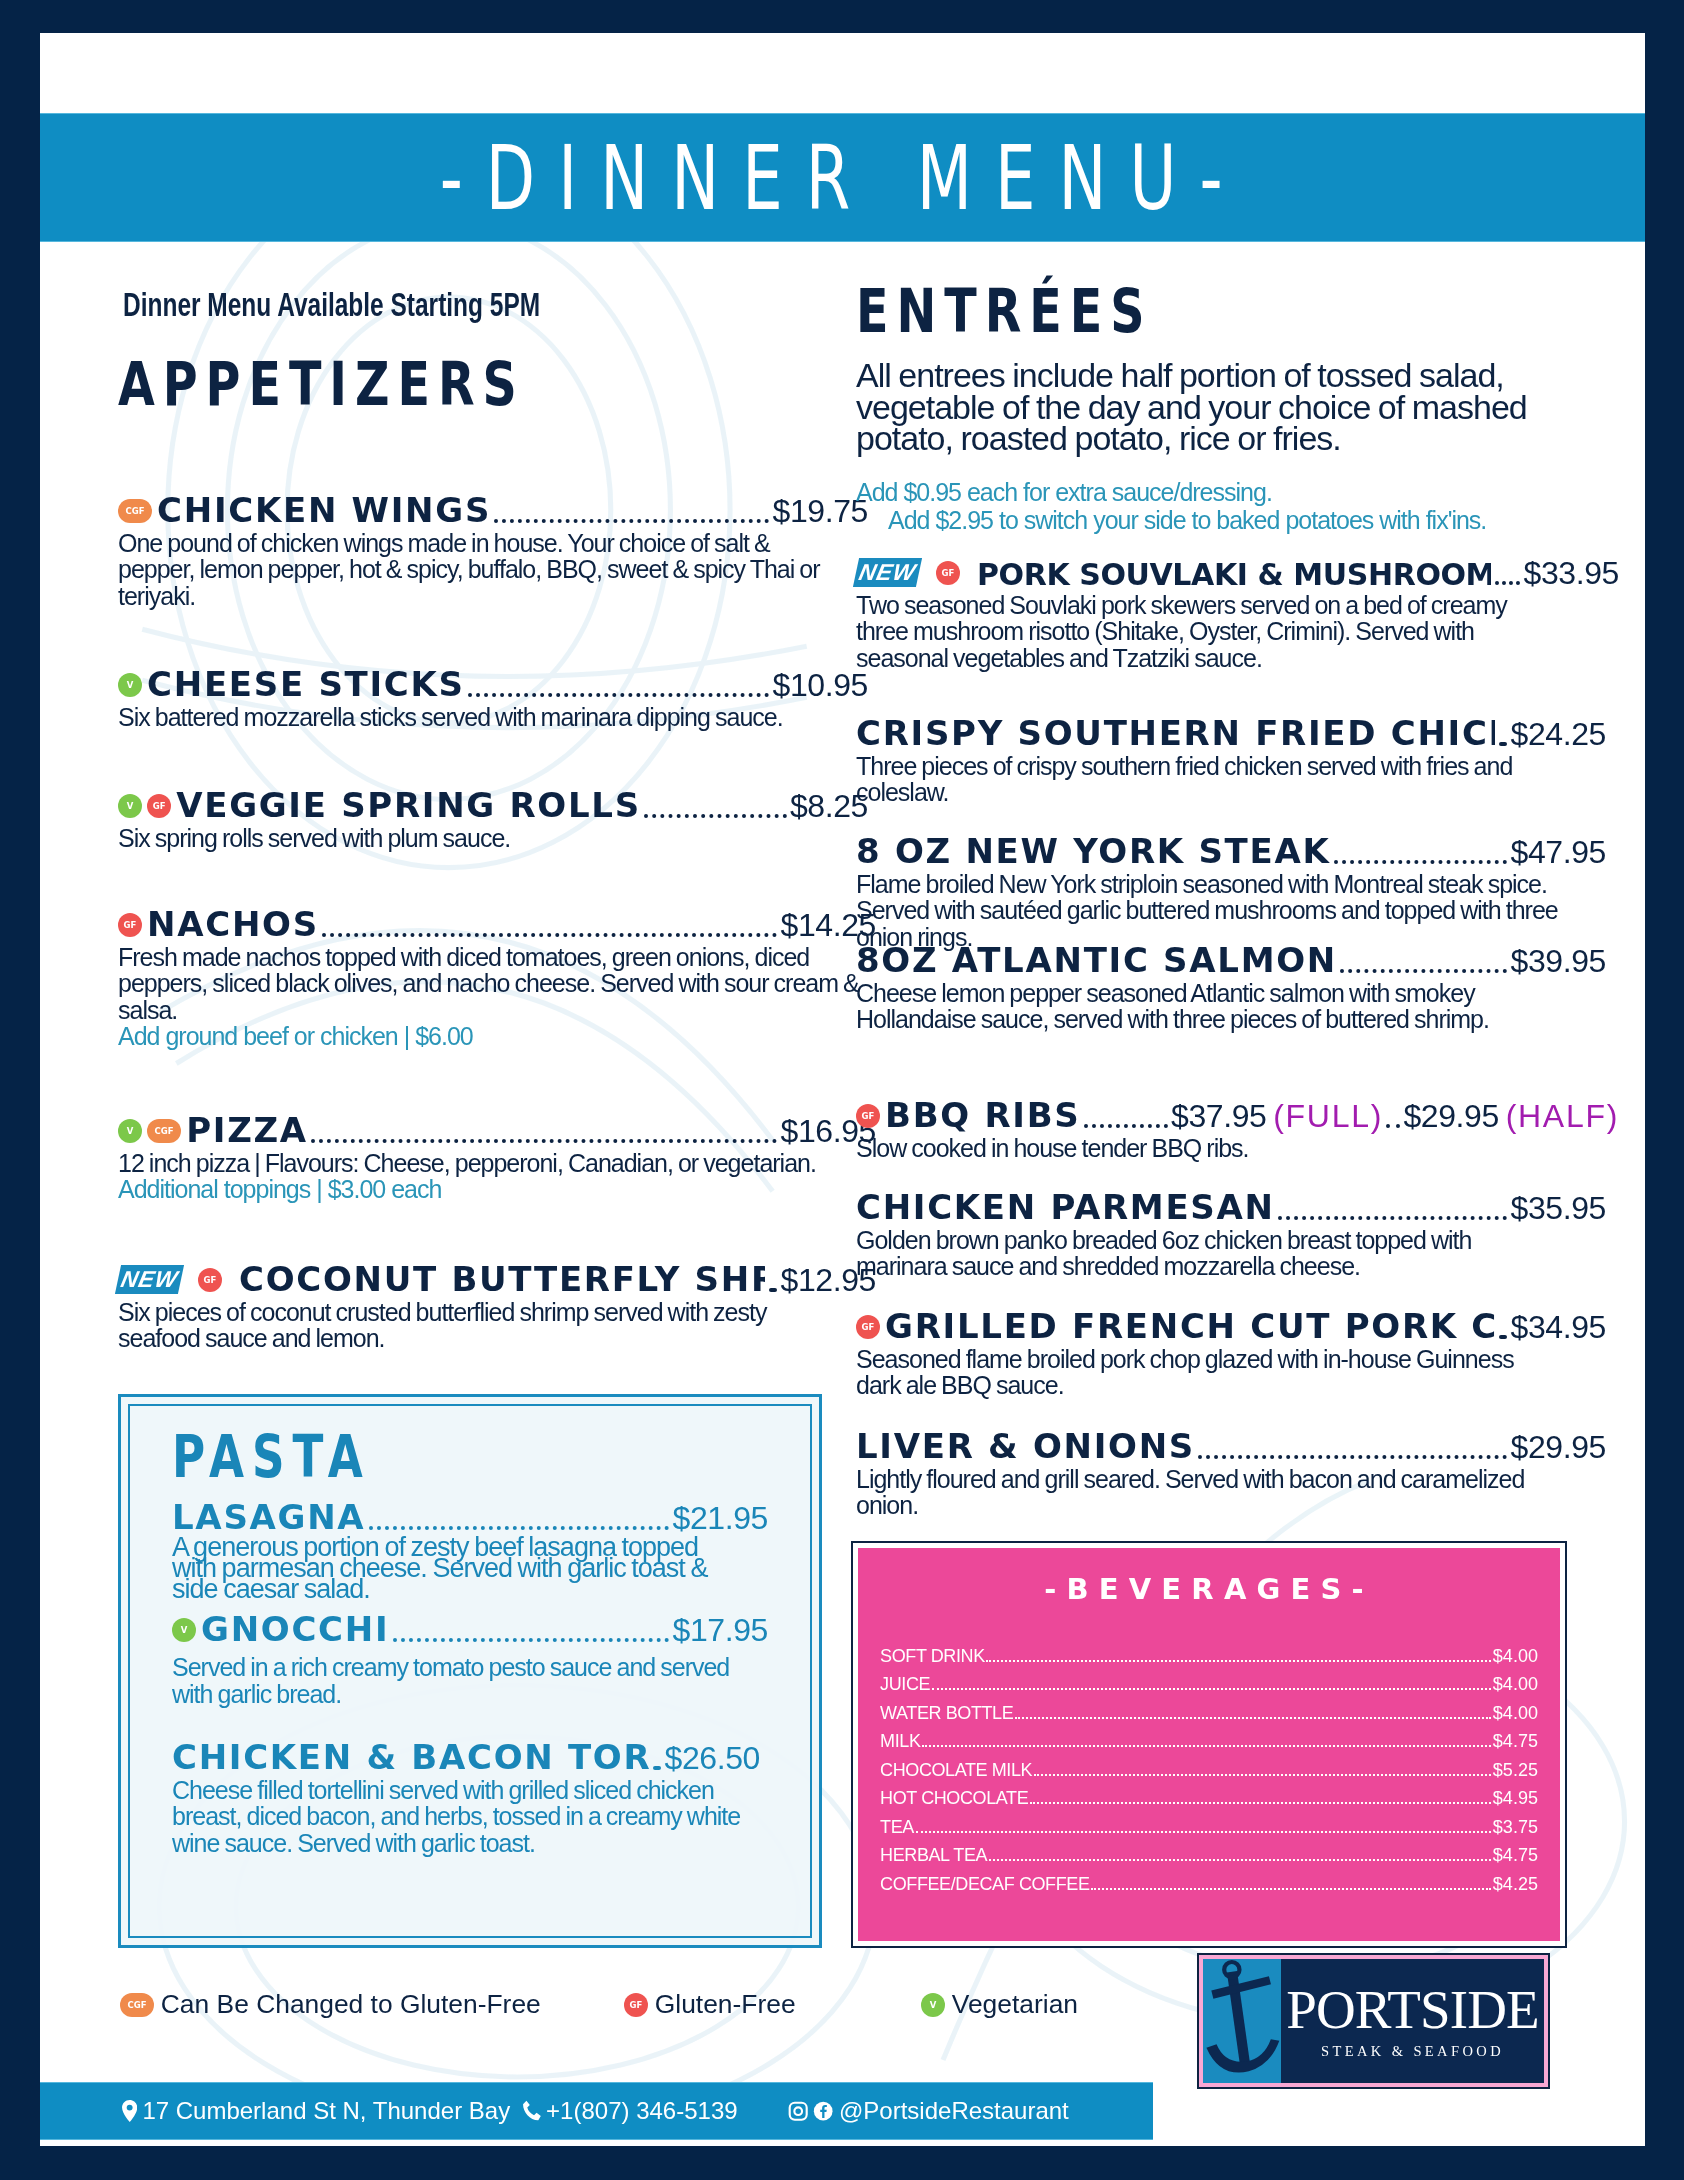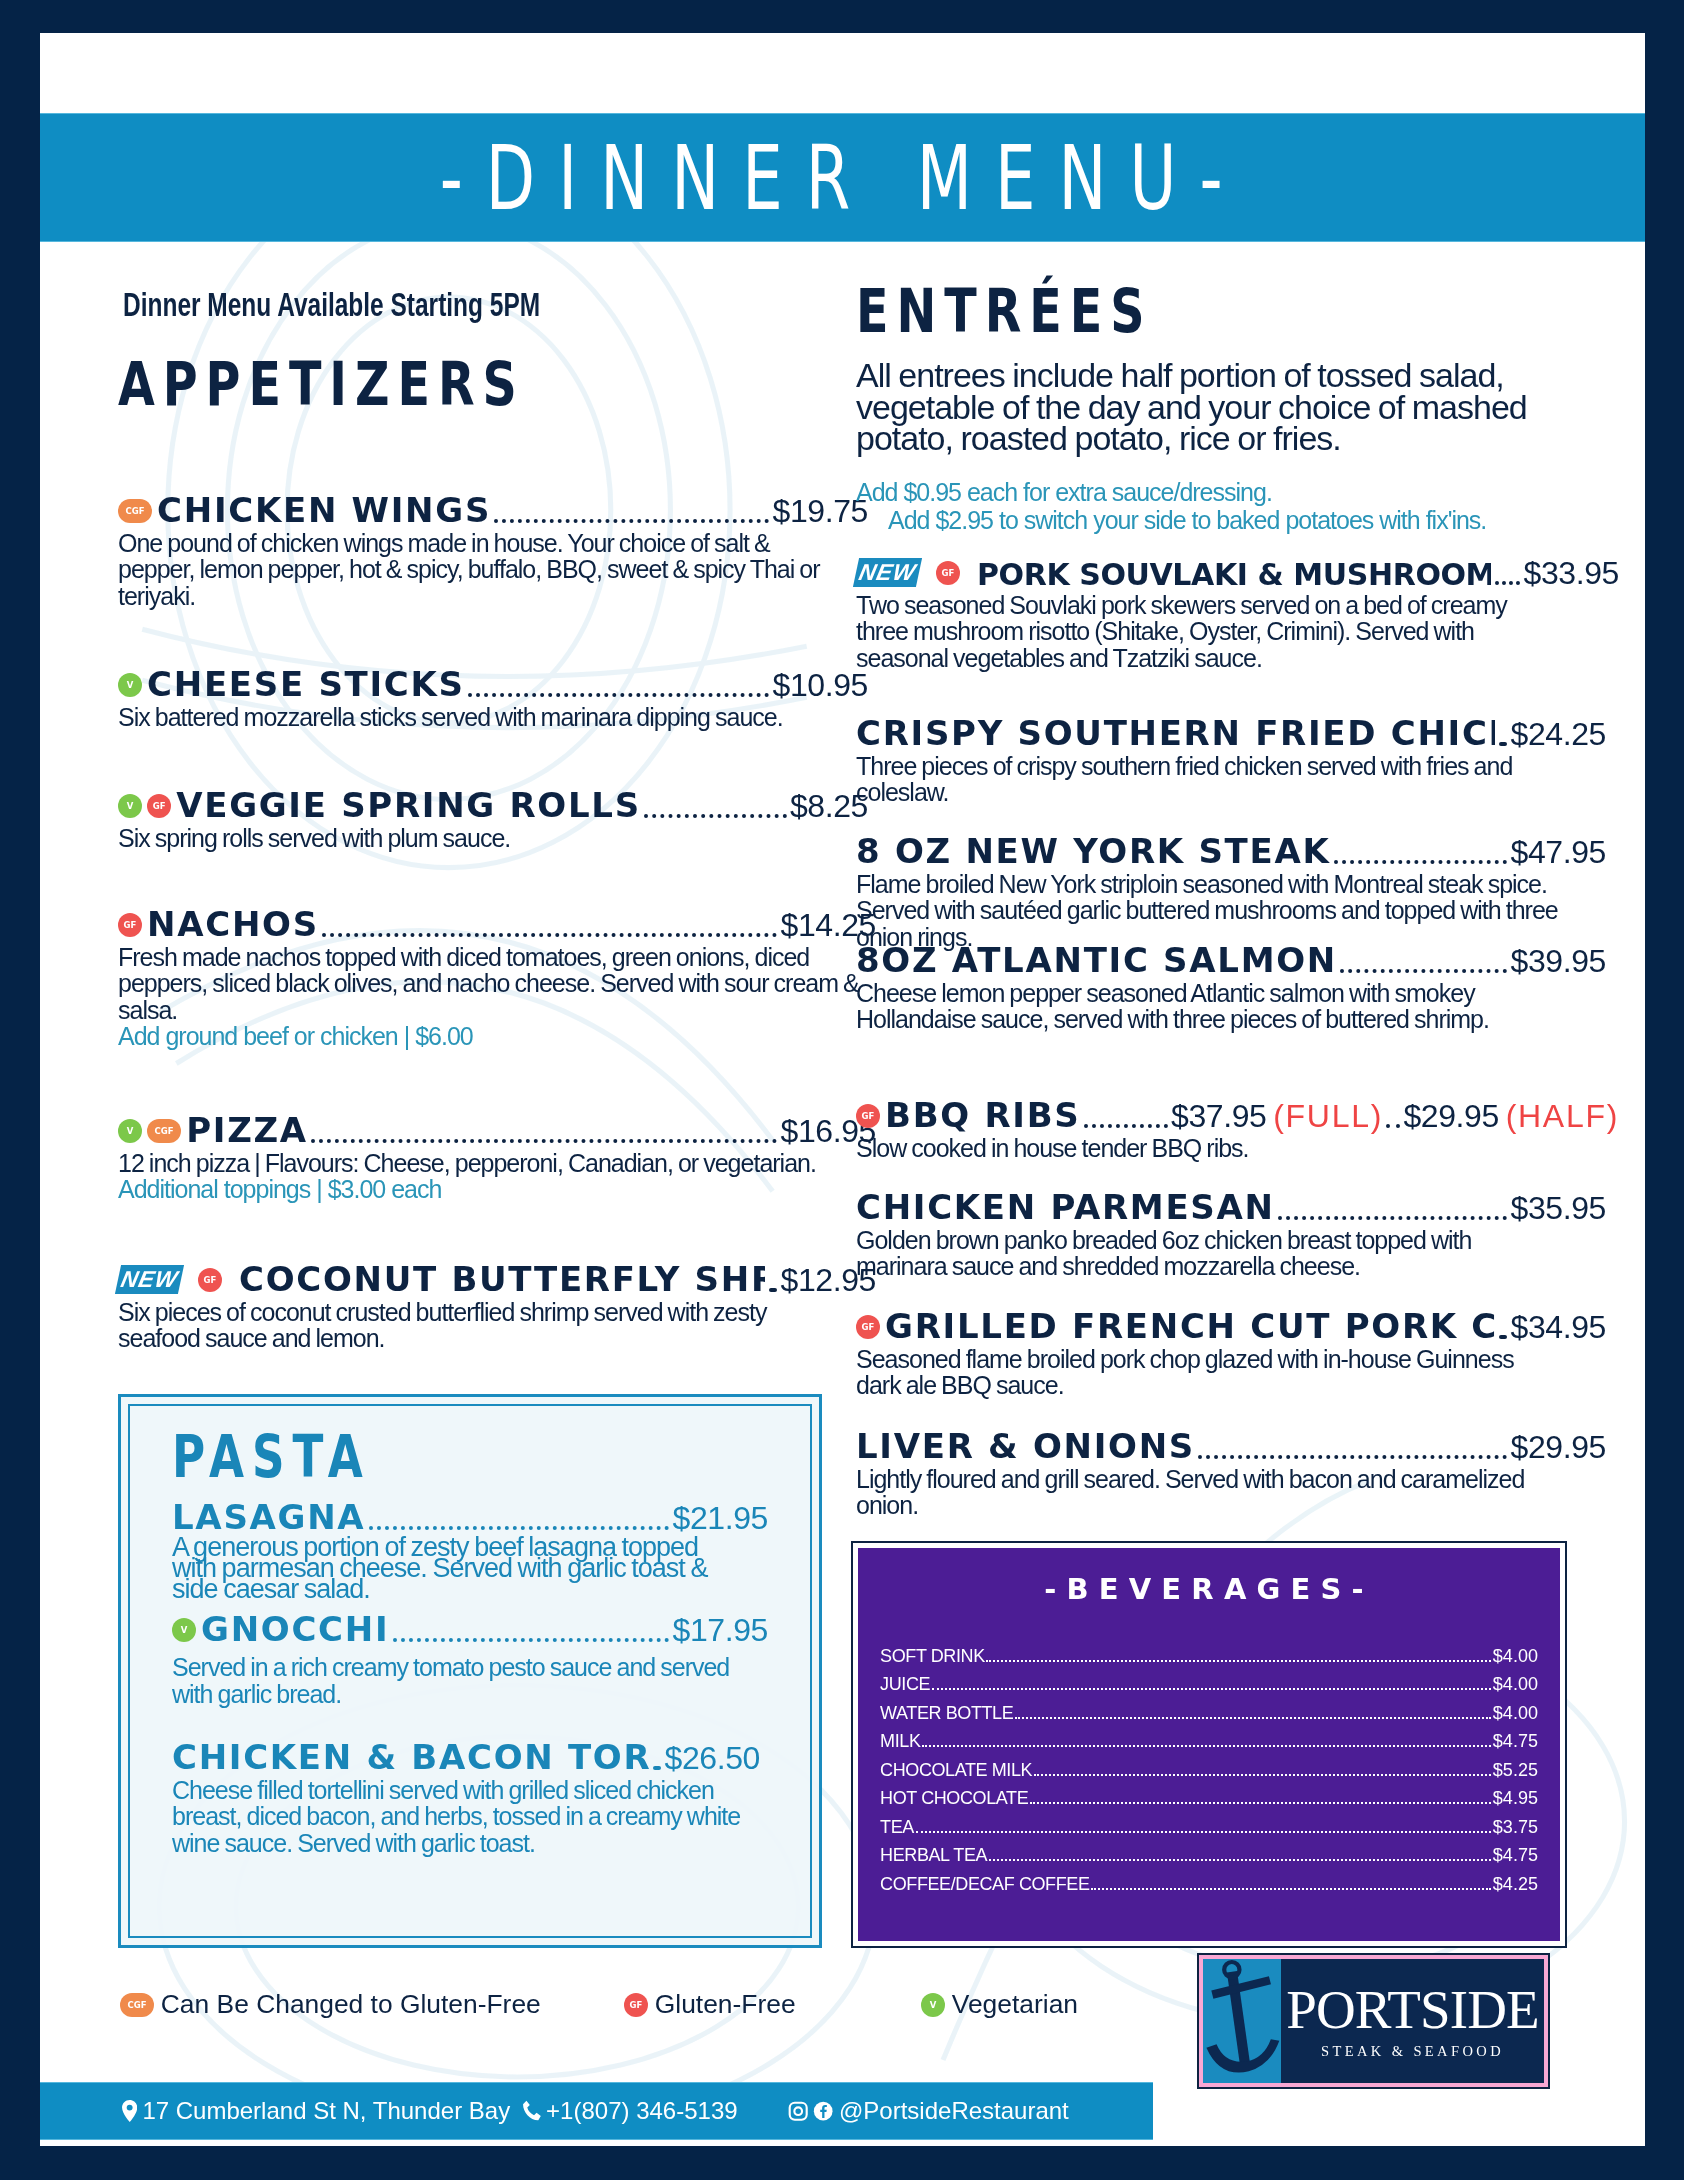--- a/index.html
+++ b/index.html
@@ -76,21 +76,21 @@
     flex: 1 1 auto; border-bottom: 4.3px dotted #0d2342; margin: 0 3.4px 6.8px 3.4px; min-width: 8.5px;
   }
   .price {
     font-size: 32px; color: #0d2342; flex: 0 0 auto; letter-spacing: -0.4px;
   }
   .desc {
     font-size: 25px; line-height: 26.4px; color: #0d2342; letter-spacing: -1px;
     word-spacing: -0.9px;
   }
   .note { font-size: 25px; line-height: 26.4px; color: #2a95b8; letter-spacing: -1px; }
-  .hl { color: #ef4444; text-align: right; }
+  .hl { color: #a21caf; text-align: right; }
 
   
   .pasta-box {
     position: absolute; left: 78px; top: 1361px; width: 704px; height: 554px;
     border: 3.4px solid #1a8bbf; background: rgba(238,246,250,0.92);
   }
   .pasta-inner {
     position: absolute; left: 6.8px; top: 6.8px; right: 6.8px; bottom: 6.8px;
     border: 2.6px solid #1a8bbf;
   }
@@ -101,21 +101,21 @@
     font-size: 58px; font-weight: 700; color: #1a86b8; letter-spacing: 10.2px;
   }
   .pasta-title span { transform: scaleX(0.78); }
 
   
   .bev-box {
     position: absolute; left: 811px; top: 1508px; width: 716px; height: 407px;
     border: 2.6px solid #0d2342; background: #fff; padding: 5.1px;
   }
   .bev-inner {
-    width: 100%; height: 100%; background: #4c1d95; position: relative;
+    width: 100%; height: 100%; background: #ec4899; position: relative;
   }
   .bev-title {
     position: absolute; left: 0; right: 0; top: 24px; text-align: center;
     color: #fff; font-family: "DejaVu Sans", sans-serif;
     font-size: 29px; font-weight: 700; letter-spacing: 10.2px;
   }
   .bev-list { position: absolute; left: 22px; right: 22px; top: 90px; }
   .bev-row {
     display: flex; align-items: flex-end; height: 28.5px; color: #fff;
     font-size: 18px; white-space: nowrap;

